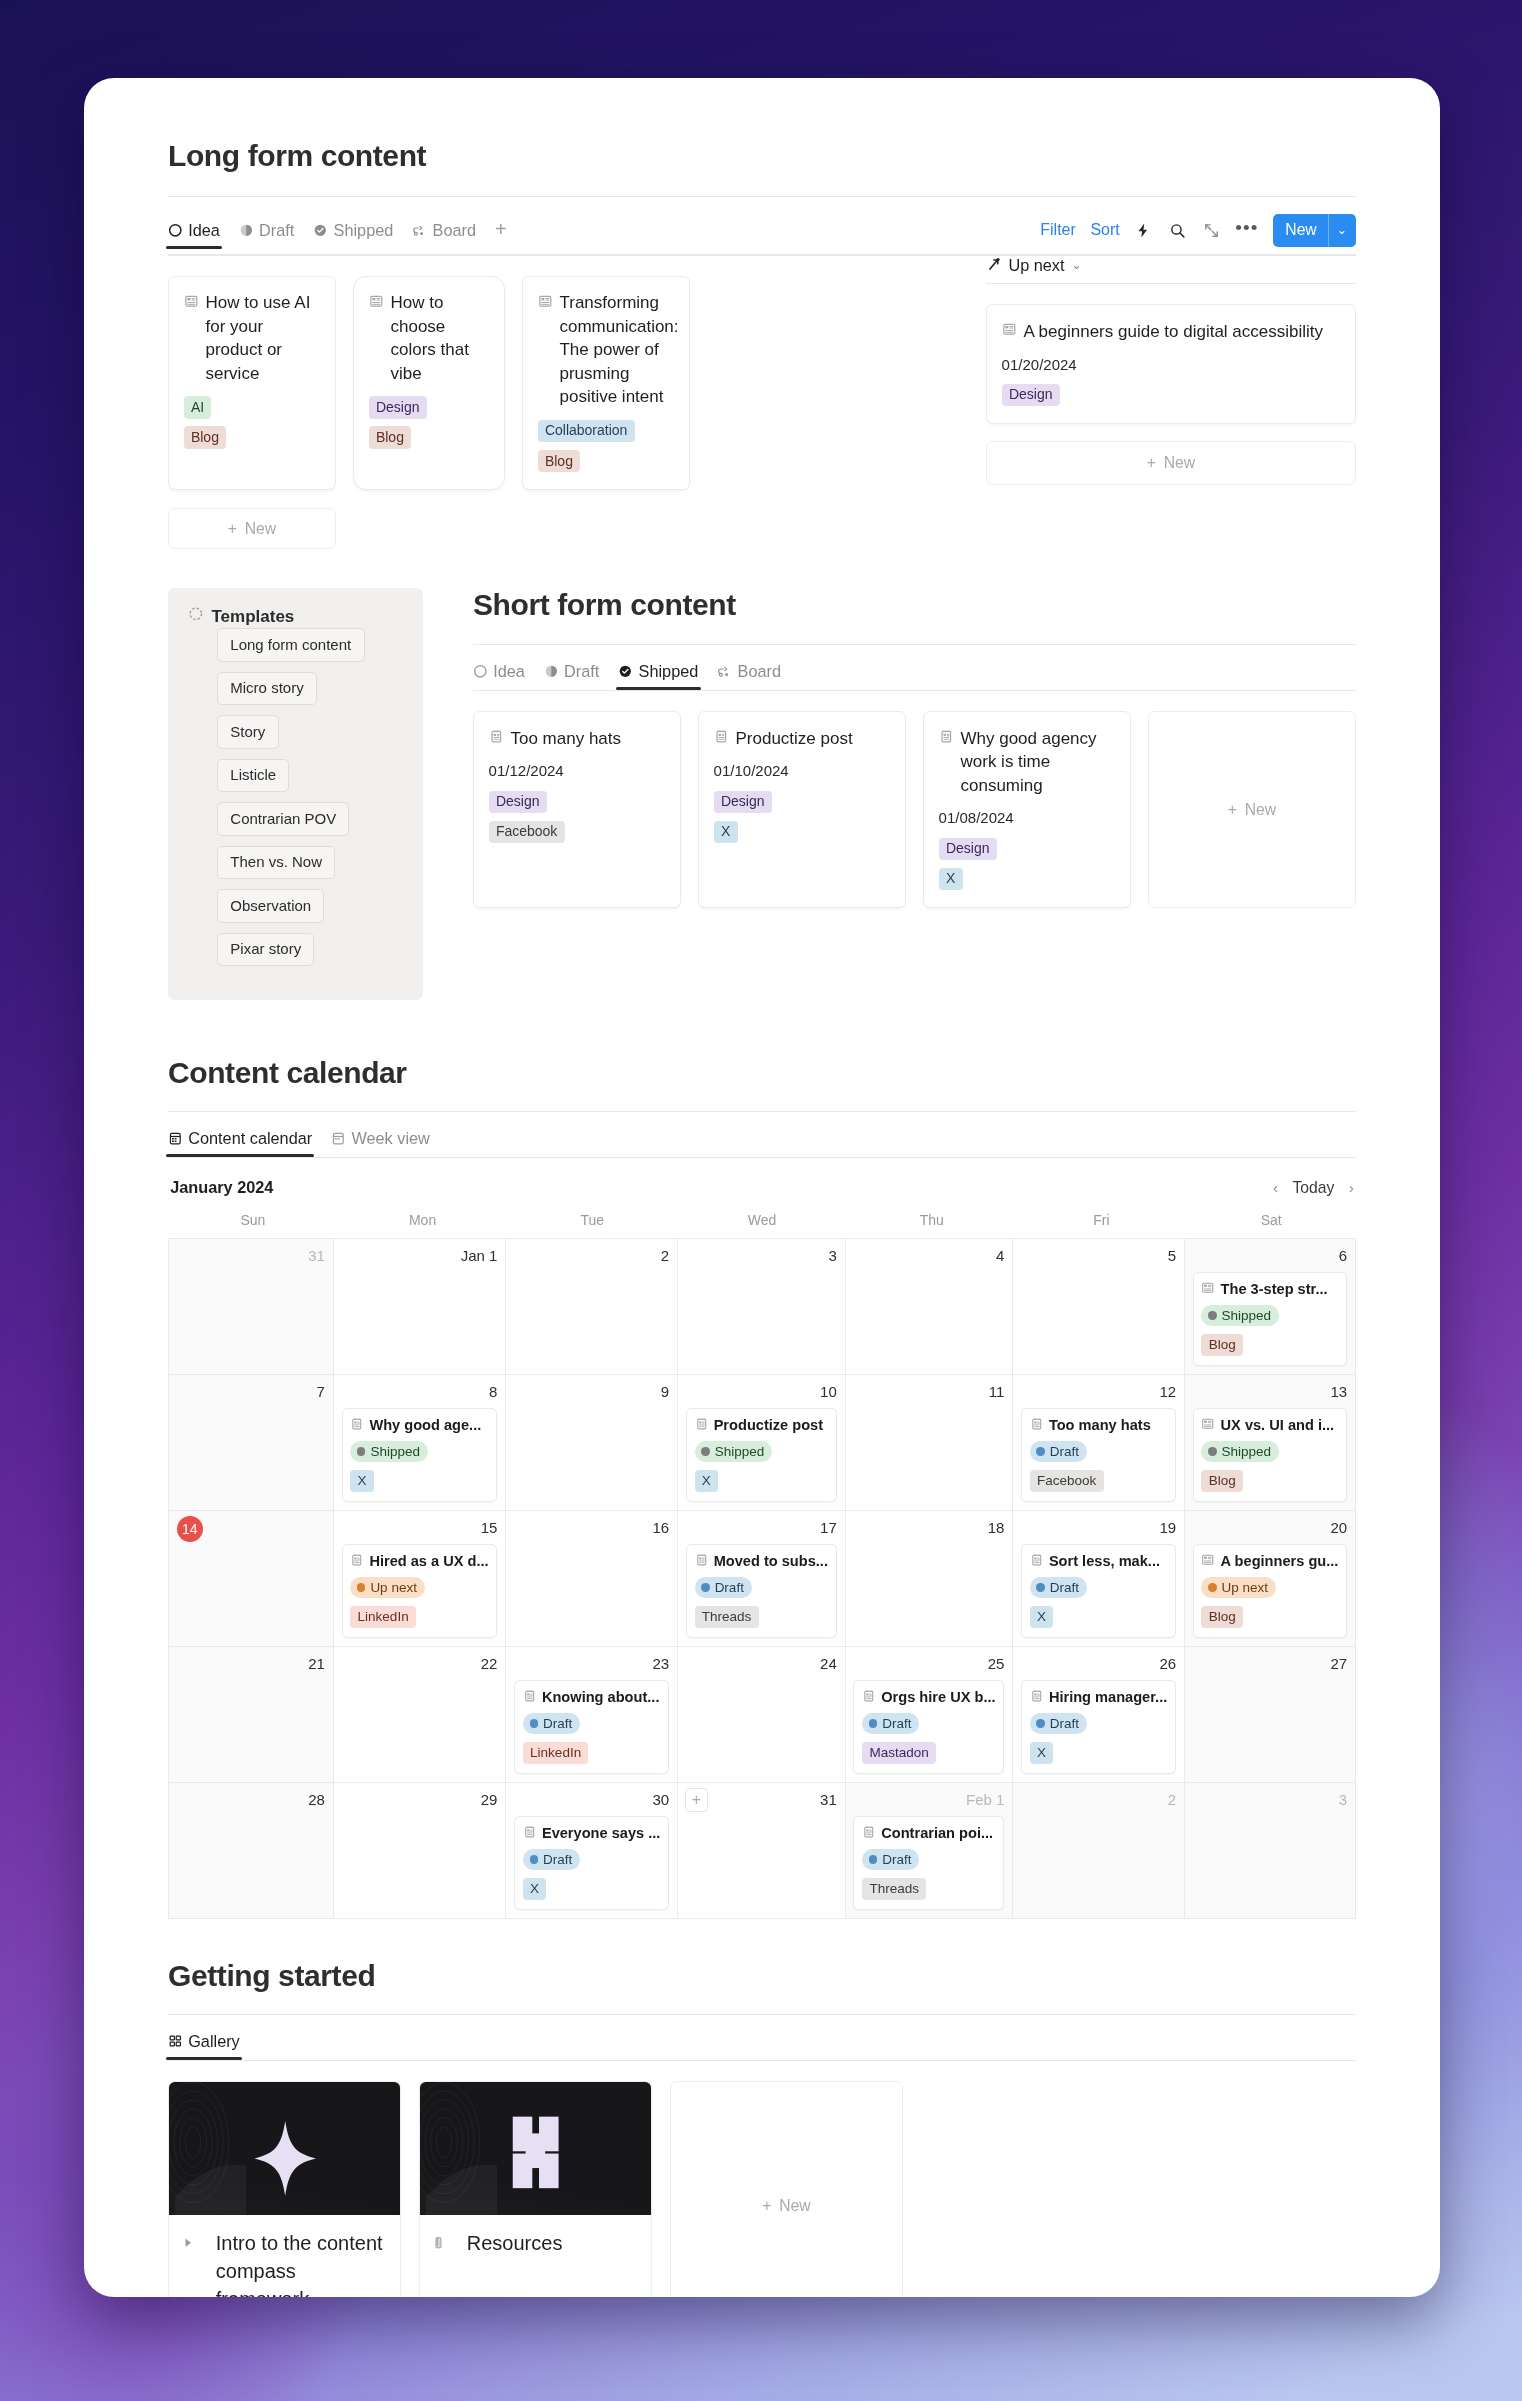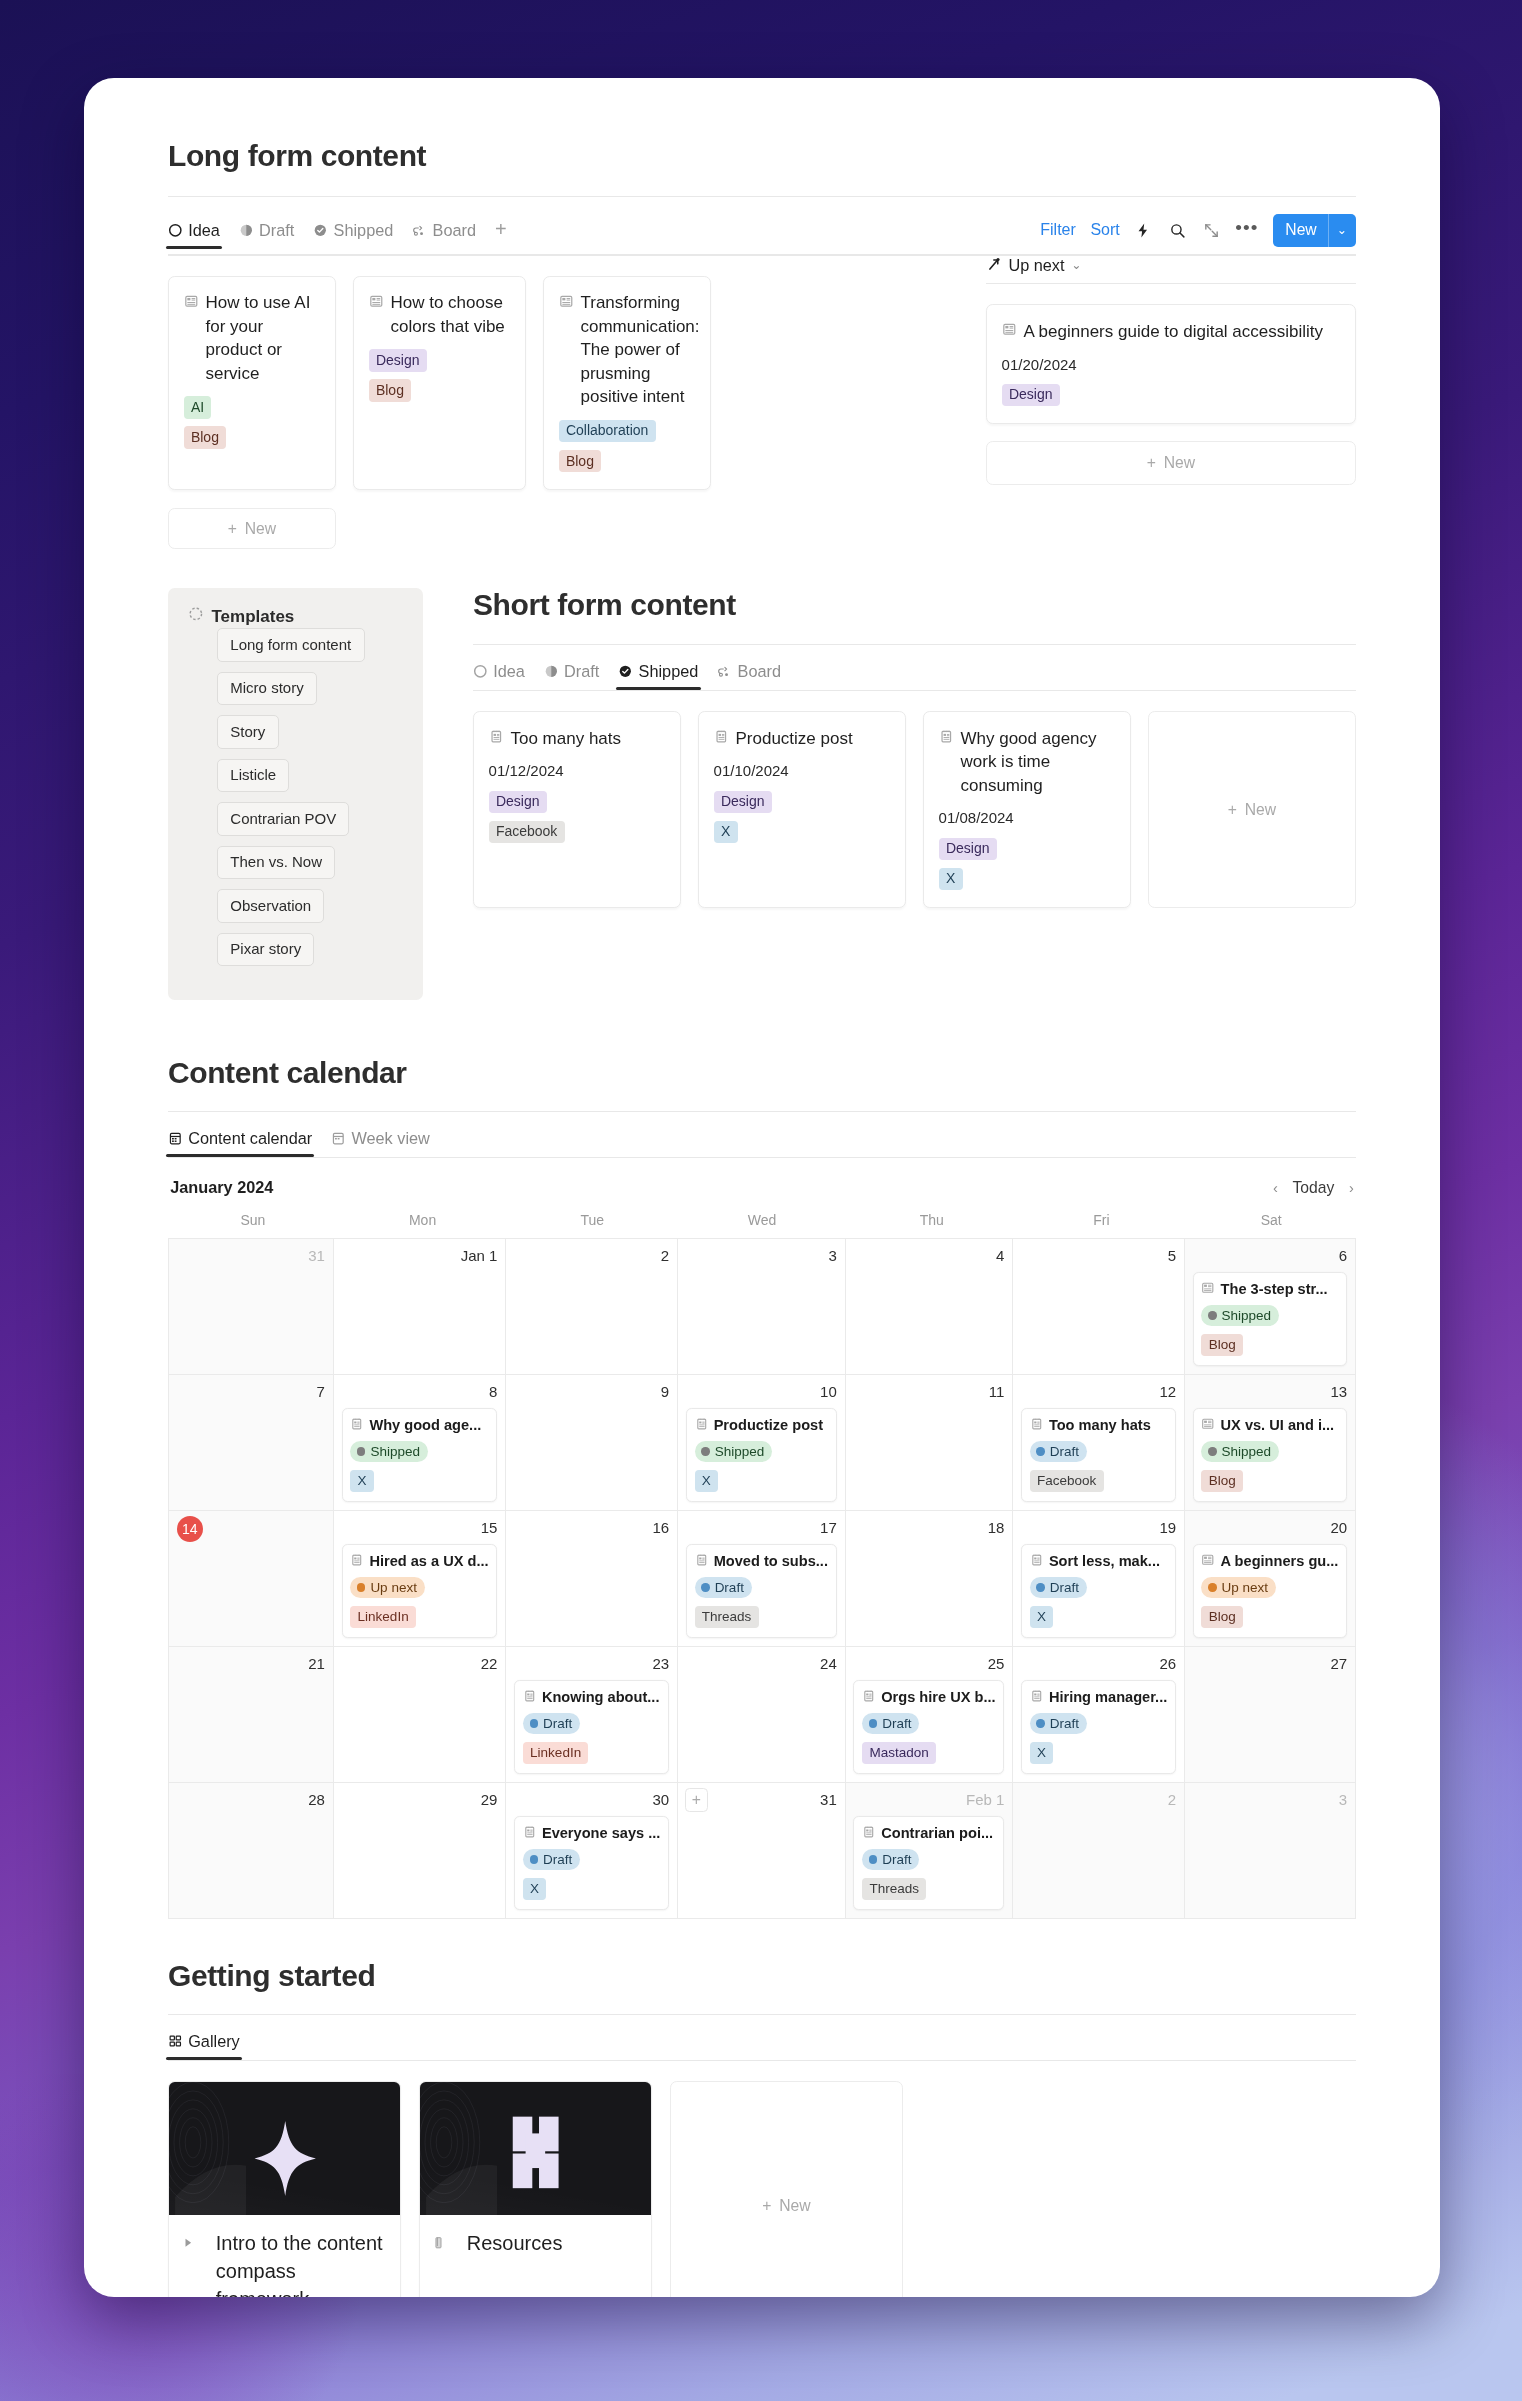--- a/index.html
+++ b/index.html
@@ -226,21 +226,21 @@
                     <rect x="5.5" y="6.5" width="5" height="4" fill="#a8a8a8"></rect>
                     <path d="M12.5 7.5h6M12.5 10h6M5.5 14h13M5.5 17h13" stroke="#a8a8a8" stroke-width="1.6"></path>
                   </svg></span>
                 <span class="ttxt">How to use AI for your product or service</span>
               </div>
           <div class="tags">
             <span class="tag" style="background:#d6eedb;color:#1e4a2a;">AI</span>
             <span class="tag" style="background:#f0dcd7;color:#5c2f22;">Blog</span>
           </div>
         </div>
-        <div class="card" style="width:173px; min-height:135px;">
+        <div class="card" style="width:152px; min-height:135px;border-radius:13px;">
           <div class="card-title">
                 <span class="icg"><svg width="14.6" height="14.6" viewBox="0 0 24 24">
                     <rect x="3" y="4" width="18" height="16" rx="2" fill="none" stroke="#a8a8a8" stroke-width="2"></rect>
                     <rect x="5.5" y="6.5" width="5" height="4" fill="#a8a8a8"></rect>
                     <path d="M12.5 7.5h6M12.5 10h6M5.5 14h13M5.5 17h13" stroke="#a8a8a8" stroke-width="1.6"></path>
                   </svg></span>
                 <span class="ttxt">How to choose colors that vibe</span>
               </div>
           <div class="tags">
             <span class="tag" style="background:#e5dcf2;color:#3a2a5c;">Design</span>

